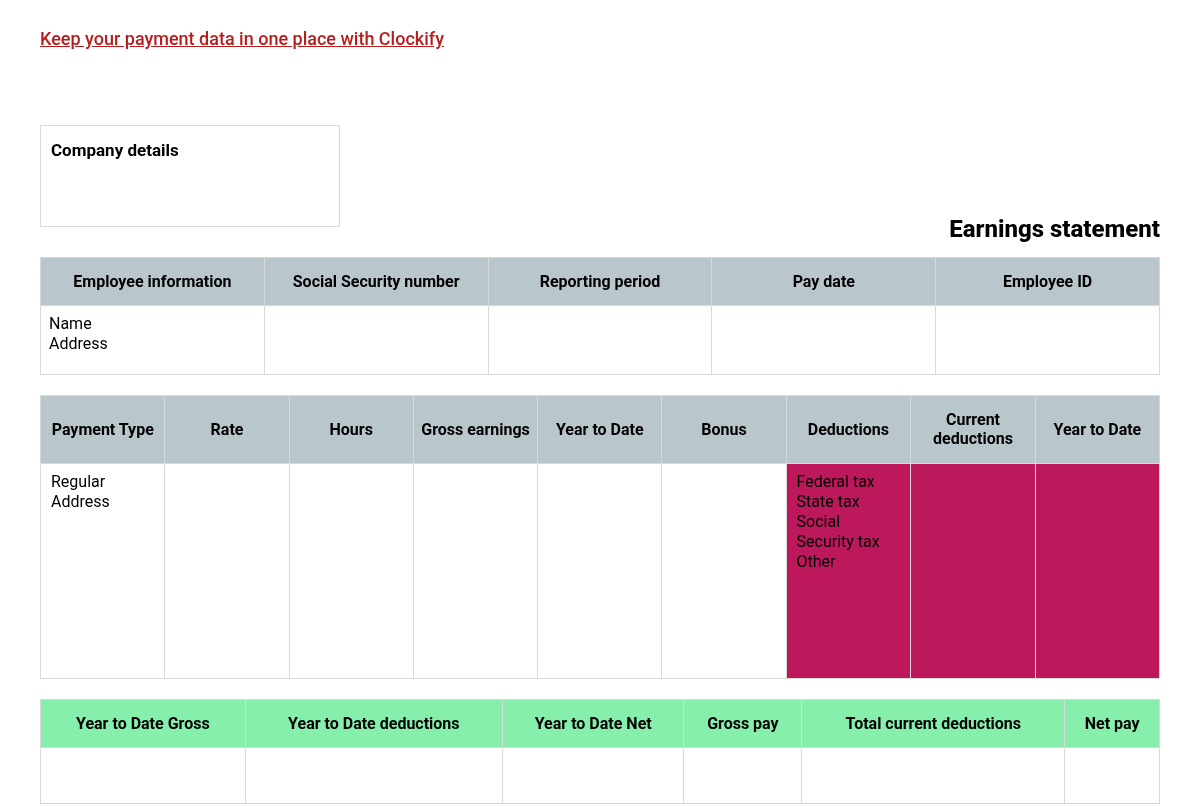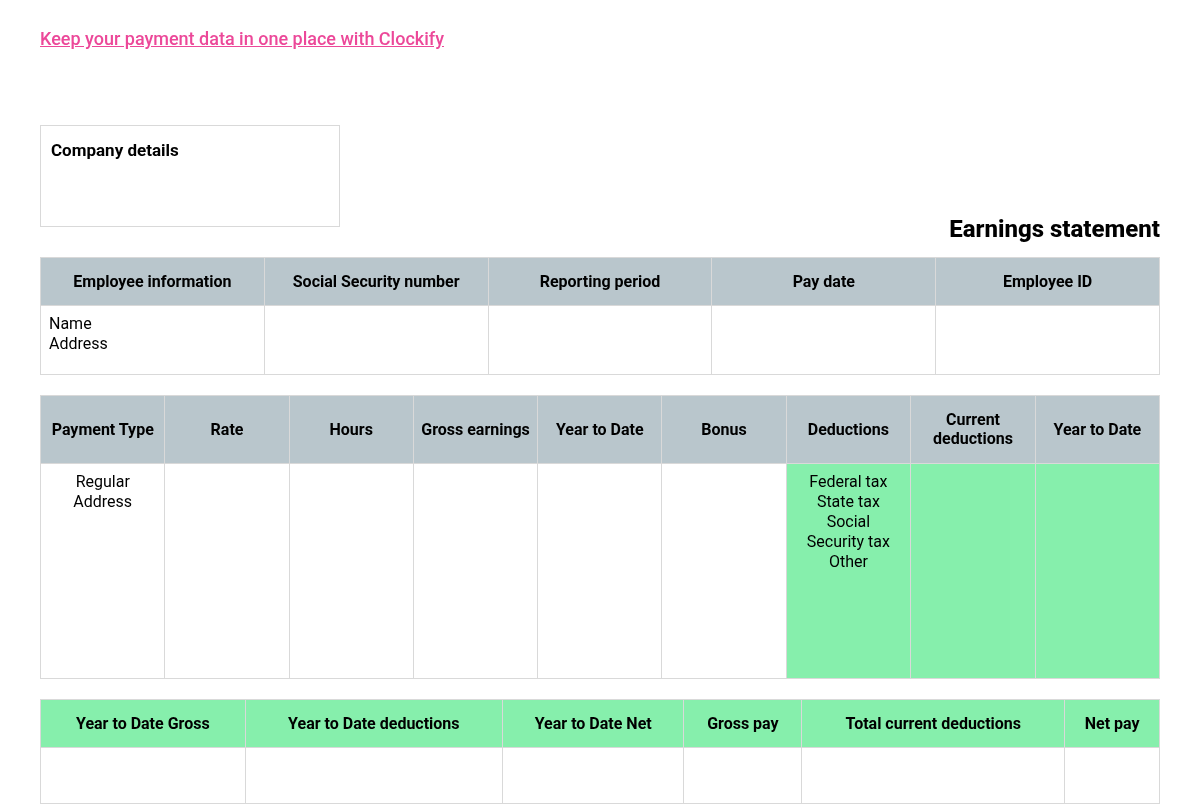--- a/index.html
+++ b/index.html
@@ -5,21 +5,21 @@
   * { box-sizing: border-box; margin: 0; padding: 0; }
   body {
     font-family: -apple-system, BlinkMacSystemFont, "Segoe UI", Roboto, Arial, sans-serif;
     background: #fff;
     padding: 28px 40px;
     width: 1200px;
     color: #000;
     font-size: 16px;
   }
   a.topline {
-    color: #ec4899;
+    color: #b91c1c;
     text-decoration: underline;
     font-size: 18px;
     font-weight: 500;
   }
   .company-box {
     margin-top: 76px;
     border: 1px solid #d9d9d9;
     width: 300px;
     height: 102px;
     padding: 14px 10px;
@@ -53,22 +53,22 @@
     line-height: 1.2;
     padding: 14px 6px;
   }
   
   .hdr-grey thead th { background: #b9c6cc; }
   .hdr-blue thead th { background: #86efac; }
   .emp-info td { padding: 8px 8px 20px 8px; }
   .emp-info td:first-child { text-align: left; }
   .payment td { height: 215px; }
   .payment td { padding-top: 8px; }
-  .leftcell { text-align: center; }
-  .deduction-cells { background: #86efac; }
+  .leftcell { text-align: left; }
+  .deduction-cells { background: #be185d; }
   .totals td { height: 56px; }
   .line { display:block; line-height: 1.25; }
 </style>
 </head>
 <body>
 
 
 
 <a href="#" class="topline">Keep your payment data in one place with Clockify</a>
 

